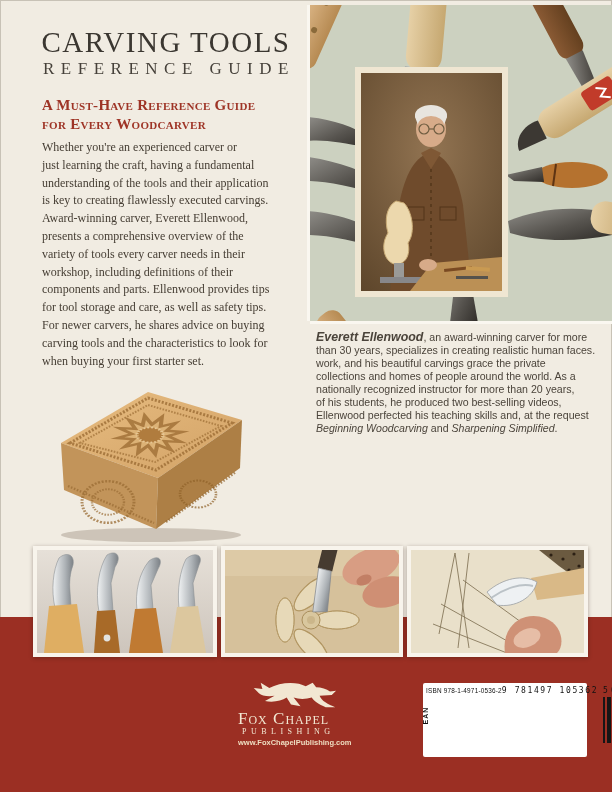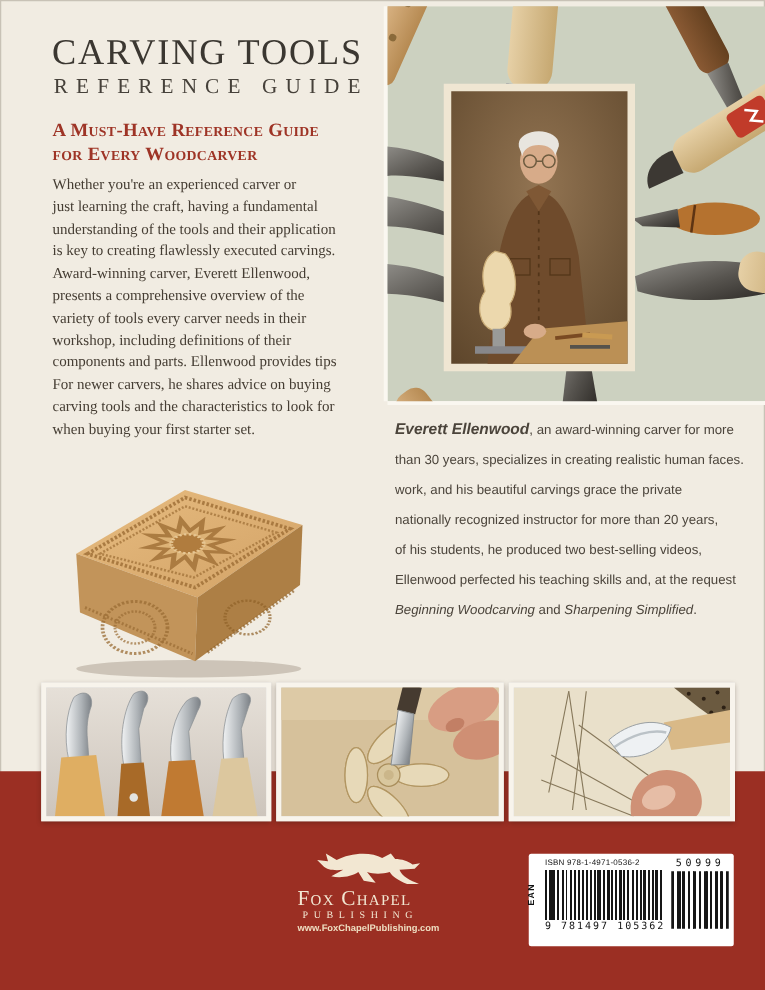--- a/index.html
+++ b/index.html
@@ -18,21 +18,21 @@
     color:#9e3426; letter-spacing:.3px;}
   
   .blurb{position:absolute; left:42px; top:139px; color:#453d33;
     font-size:12px; line-height:17.8px; white-space:nowrap;}
   
   .collage{position:absolute; left:310px; top:5px; width:302px; height:316px;
     box-shadow:-3px 0 0 #faf7f0, 0 3px 0 #faf7f0;}
   .collage svg{display:block;}
   
   .bio{position:absolute; left:316px; top:331px; width:284px;
-    font-family:"Liberation Sans", sans-serif; font-size:10.6px; line-height:24px;
+    font-family:"Liberation Sans", sans-serif; font-size:10.6px; line-height:13px;
     color:#4b443b; white-space:nowrap;}
   .bio .name{font-weight:700; font-style:italic; font-size:12.4px;}
   .bio .ital{font-style:italic;margin-top:24px;}
   
   .boxphoto{position:absolute; left:46px; top:386px; width:210px; height:158px;}
   
   .frame{position:absolute; top:546px; height:111px; box-sizing:border-box;
     border:4px solid #f8f4ec; background:#ddd; box-shadow:0 1px 4px rgba(40,20,10,.35); z-index:3;}
   .frame svg{display:block; width:100%; height:100%;}
   #frame1{left:33px;  width:184px;}
@@ -46,21 +46,21 @@
   .pub-name{font-family:"Liberation Serif",serif; font-variant:small-caps; font-size:17px; line-height:17px; letter-spacing:1px; font-weight:400;}
   .pub-sub{font-family:"Liberation Serif",serif; font-size:8px; line-height:10px; letter-spacing:4.5px; padding-left:4px;}
   .pub-url{font-family:"Liberation Sans",sans-serif; font-weight:700; font-size:7.5px; line-height:11px; color:#eeddc0;}
   
   .barcode{position:absolute; left:423px; top:683px; width:164px; height:74px;
     background:#fff; border-radius:2px; z-index:4; display:flex; padding:3px 4px 2px 3px; box-sizing:border-box;
     font-family:"DejaVu Sans Mono", monospace; color:#111;}
   .ean-side{width:10px; position:relative;}
   .ean-side span{position:absolute; left:-9px; top:26px; transform:rotate(-90deg); transform-origin:center;
     font-family:"Liberation Sans",sans-serif; font-weight:700; font-size:7px; letter-spacing:1px;}
-  .bc-main{flex:1; display:flex; flex-direction:column;}
+  .bc-main{flex:1; display:flex; flex-direction:row;justify-content:center;}
   .isbn-label{font-family:"Liberation Sans",sans-serif; font-size:6.4px; line-height:9px; letter-spacing:.2px; white-space:nowrap;}
   .bars-main{height:40px; margin-top:1px;
     background:
       repeating-linear-gradient(90deg,#161616 0 1.5px, transparent 1.5px 3.3px),
       repeating-linear-gradient(90deg,transparent 0 5px, #161616 5px 6.3px, transparent 6.3px 9.2px);}
   .bc-digits{font-size:8px; line-height:10px; letter-spacing:1.6px; white-space:nowrap;}
   .bc-addon{width:46px; margin-left:5px; display:flex; flex-direction:column;}
   .addon-digits{font-size:8px; line-height:10px; letter-spacing:3px; text-align:center;}
   .bars-addon{height:46px; margin-top:1px;
     background:
@@ -84,20 +84,21 @@
   <div class="blurb">
     <div>Whether you're an experienced carver or</div>
     <div>just learning the craft, having a fundamental</div>
     <div>understanding of the tools and their application</div>
     <div>is key to creating flawlessly executed carvings.</div>
     <div>Award-winning carver, Everett Ellenwood,</div>
     <div>presents a comprehensive overview of the</div>
     <div>variety of tools every carver needs in their</div>
     <div>workshop, including definitions of their</div>
     <div>components and parts. Ellenwood provides tips</div>
+    <div>for tool storage and care, as well as safety tips.</div>
     <div>For newer carvers, he shares advice on buying</div>
     <div>carving tools and the characteristics to look for</div>
     <div>when buying your first starter set.</div>
   </div>
 
   <div class="collage">
     <svg width="302" height="316" viewBox="0 0 302 316">
       <defs>
         <linearGradient id="steel" x1="0" y1="0" x2="1" y2="1">
           <stop offset="0" stop-color="#8f8d88"></stop>
@@ -195,20 +196,21 @@
         <rect x="146" y="271" width="32" height="3" fill="#55524c"></rect>
         <rect x="156" y="261" width="24" height="4" fill="#c99a52" transform="rotate(4 156 261)"></rect>
       </g>
     </svg>
   </div>
 
   <div class="bio">
     <div><span class="name">Everett Ellenwood</span><span>, an award-winning carver for more</span></div>
     <div>than 30 years, specializes in creating realistic human faces.</div>
     <div>work, and his beautiful carvings grace the private</div>
+    <div>collections and homes of people around the world. As a</div>
     <div>nationally recognized instructor for more than 20 years,</div>
     <div>of his students, he produced two best-selling videos,</div>
     <div>Ellenwood perfected his teaching skills and, at the request</div>
     <div><span class="ital">Beginning Woodcarving</span><span> and </span><span class="ital">Sharpening Simplified</span><span>.</span></div>
   </div>
 
   <div class="boxphoto">
     <svg width="210" height="158" viewBox="0 0 210 158">
       <defs>
         <linearGradient id="boxtop" x1="0" y1="0" x2="1" y2="1">

